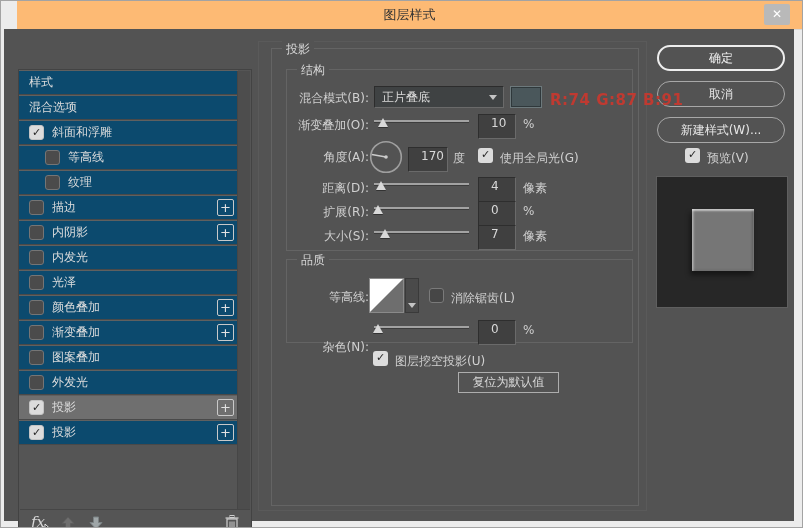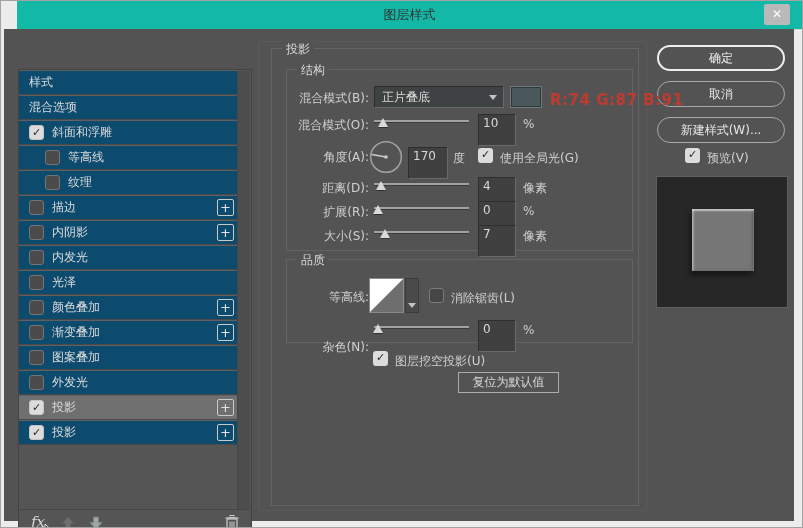--- a/index.html
+++ b/index.html
@@ -1,19 +1,19 @@
 <!DOCTYPE html>
 <html><head>
 <meta charset="utf-8">
 <style>
   html,body{margin:0;padding:0;background:#888;}
   .window{position:relative;width:803px;height:528px;background:#ececec;border:1px solid #a3a3a3;
     box-sizing:border-box;font-family:"DejaVu Sans","Liberation Sans",sans-serif;font-size:12px;color:#d4d4d4;overflow:hidden;}
   
-  .titlebar{position:absolute;left:0;top:0;right:0;height:28px;background:#14b8a6;border-bottom:1px solid #d7d7d7;margin-left:16px;}
+  .titlebar{position:absolute;left:0;top:0;right:0;height:28px;background:#fdba74;border-bottom:1px solid #d7d7d7;margin-left:16px;}
   .title{color:#333;text-align:center;line-height:27px;font-size:13px;}
   .close-btn{position:absolute;right:12px;top:3px;width:26px;height:21px;background:#b9b9b9;color:#fff;
     text-align:center;line-height:21px;border-radius:2px;font-size:12px;cursor:default;}
   
   .content{position:absolute;left:3px;top:28px;width:790px;height:492px;background:#535353;}
   
   .sidebar{position:absolute;left:14px;top:40px;width:234px;height:470px;background:#555;
     border:1px solid #434343;box-sizing:border-box;}
   .list{position:absolute;left:0;top:0;right:13px;height:391px;overflow:hidden;}
   .row{position:relative;height:25px;background:#0c4a6e;border-bottom:1px solid #494949;
@@ -42,23 +42,23 @@
     line-height:20px;padding-left:7px;}
   .tri-down{position:absolute;right:6px;top:8px;width:0;height:0;border-left:4px solid transparent;
     border-right:4px solid transparent;border-top:5px solid #c4c4c4;}
   .swatch{position:absolute;left:509px;top:85px;width:32px;height:22px;border:1px solid #6d797c;
     box-shadow:inset 0 0 0 1px #2f383b;box-sizing:border-box;}
   .annotation{position:absolute;left:549px;top:90px;font-size:15px;font-weight:bold;letter-spacing:.5px;z-index:5;text-align:center;}
   .slider{position:absolute;width:95px;height:14px;}
   .slider .track{position:absolute;left:0;right:0;top:5px;height:2px;background:#a2a2a2;box-shadow:0 1px 0 #3c3c3c;}
   .thumb{position:absolute;top:3px;width:0;height:0;border-left:5px solid transparent;border-right:5px solid transparent;
     border-bottom:9px solid #d9d9d9;filter:drop-shadow(0 1px 0 #333);}
-  .val{position:absolute;width:38px;height:32px;background:#404040;border:1px solid;
+  .val{position:absolute;width:38px;height:25px;background:#404040;border:1px solid;
     border-color:#2e2e2e #6a6a6a #6a6a6a #2e2e2e;box-sizing:border-box;color:#d8d8d8;font-size:12px;
-    padding:0 0 0 4px;font-family:inherit;}
+    padding:0 0 0 12px;font-family:inherit;}
   .unit{position:absolute;color:#cfcfcf;}
   .ckbx{position:absolute;width:15px;height:15px;border-radius:3px;background:#dcdcdc;text-align:center;
     line-height:14px;font-size:11px;font-weight:bold;color:#262626;box-sizing:border-box;}
   .ckbx.un{background:#464646;border:1px solid #7a7a7a;}
   .cklabel{position:absolute;color:#d0d0d0;}
   .dial{position:absolute;left:368px;top:139px;width:34px;height:34px;}
   .contour-thumb{position:absolute;left:368px;top:277px;width:35px;height:35px;border:1px solid #8a8a8a;
     background:linear-gradient(135deg,#ffffff 49%,#6e6e6e 51%);box-sizing:border-box;}
   .contour-arrow{position:absolute;left:404px;top:277px;width:14px;height:35px;border:1px solid #3a3a3a;
     background:#4a4a4a;box-sizing:border-box;}
@@ -191,21 +191,21 @@
   </div>
 
   <div class="flabel" style="top:89px">混合模式(B):</div>
   <div class="dropdown">
     <span>正片叠底</span>
     <span class="tri-down"></span>
   </div>
   <div class="swatch" title="R:74 G:87 B:91" style="background: rgb(74, 87, 91);"></div>
   <div class="annotation" style="color: rgb(191, 58, 49);">R:74 G:87 B:91</div>
 
-  <div class="flabel" style="top:116px">混合模式(O):</div>
+  <div class="flabel" style="top:116px">渐变叠加(O):</div>
   <div class="slider" style="left:373px;top:114px">
     <div class="track"></div>
       <div class="thumb" style="left:4px"></div>
   </div>
   <div class="val" style="left:477px;top:113px;line-height:17px">10</div>
   <div class="unit" style="left:522px;top:116px">%</div>
 
   <div class="flabel" style="top:148px">角度(A):</div>
   <svg class="dial" viewBox="0 0 34 34">
     <circle cx="17" cy="17" r="15.3" fill="none" stroke="#9f9f9f" stroke-width="1.6"></circle>

